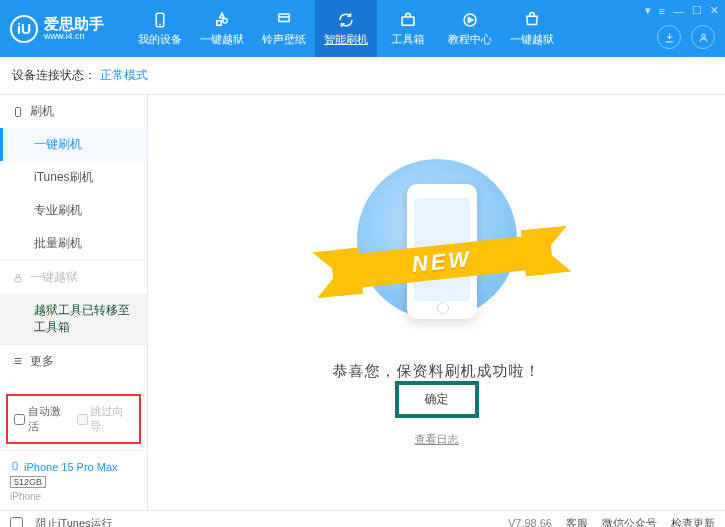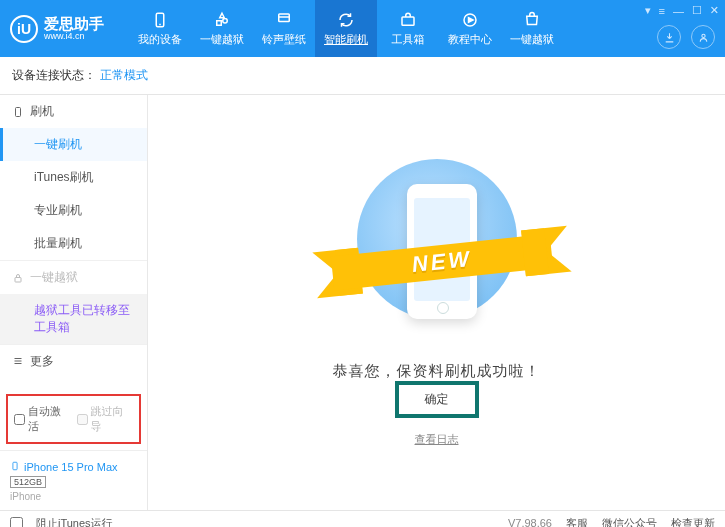--- a/index.html
+++ b/index.html
@@ -23,21 +23,21 @@
 .status-bar { height:38px; background:#fff; border-bottom:1px solid #e5e5e5; display:flex; align-items:center; padding:0 12px; font-size:12px; }
 .status-bar .val { color:#2196f3; margin-left:4px; }
 .body { display:flex; height:415px; }
 .sidebar { width:148px; background:#fff; border-right:1px solid #e8e8e8; overflow-y:auto; display:flex; flex-direction:column; }
 .sb-scroll { flex:1; overflow-y:auto; }
 .sb-sec { border-bottom:1px solid #f0f0f0; }
 .sb-hdr { display:flex; align-items:center; padding:8px 12px; color:#555; font-size:12px; cursor:pointer; }
 .sb-hdr svg { width:12px; height:12px; margin-right:6px; }
 .sb-item { padding:8px 8px 8px 34px; font-size:12px; color:#555; cursor:pointer; }
 .sb-item.active { color:#2196f3; border-left:3px solid #2196f3; background:#f3f9ff; padding-left:31px; }
-.sb-item.grey { background:#f3f3f3; color:#8b5cf6; white-space:normal; line-height:1.4; }
+.sb-item.grey { background:#f3f3f3; color:#14532d; white-space:normal; line-height:1.4; }
 .sb-hdr.disabled { color:#bbb; }
 .opts-box { margin:6px 6px; border:2px solid #e53935; padding:8px 6px; display:flex; gap:6px; align-items:flex-start; }
 .opts-box label { font-size:11px; color:#666; display:flex; align-items:center; gap:3px; }
 .opts-box label.dis { color:#bbb; }
 .opts-box input { width:11px; height:11px; }
 .dev-info { padding:8px 10px; border-top:1px solid #eee; }
 .dev-name { color:#2196f3; font-size:11px; display:flex; align-items:flex-end; gap:4px; }
 .dev-name svg { width:10px; height:14px; }
 .dev-cap { display:inline-block; border:1px solid #999; font-size:9px; padding:0 3px; margin-top:3px; color:#555; }
 .dev-model { font-size:10px; color:#aaa; margin-top:3px; }

